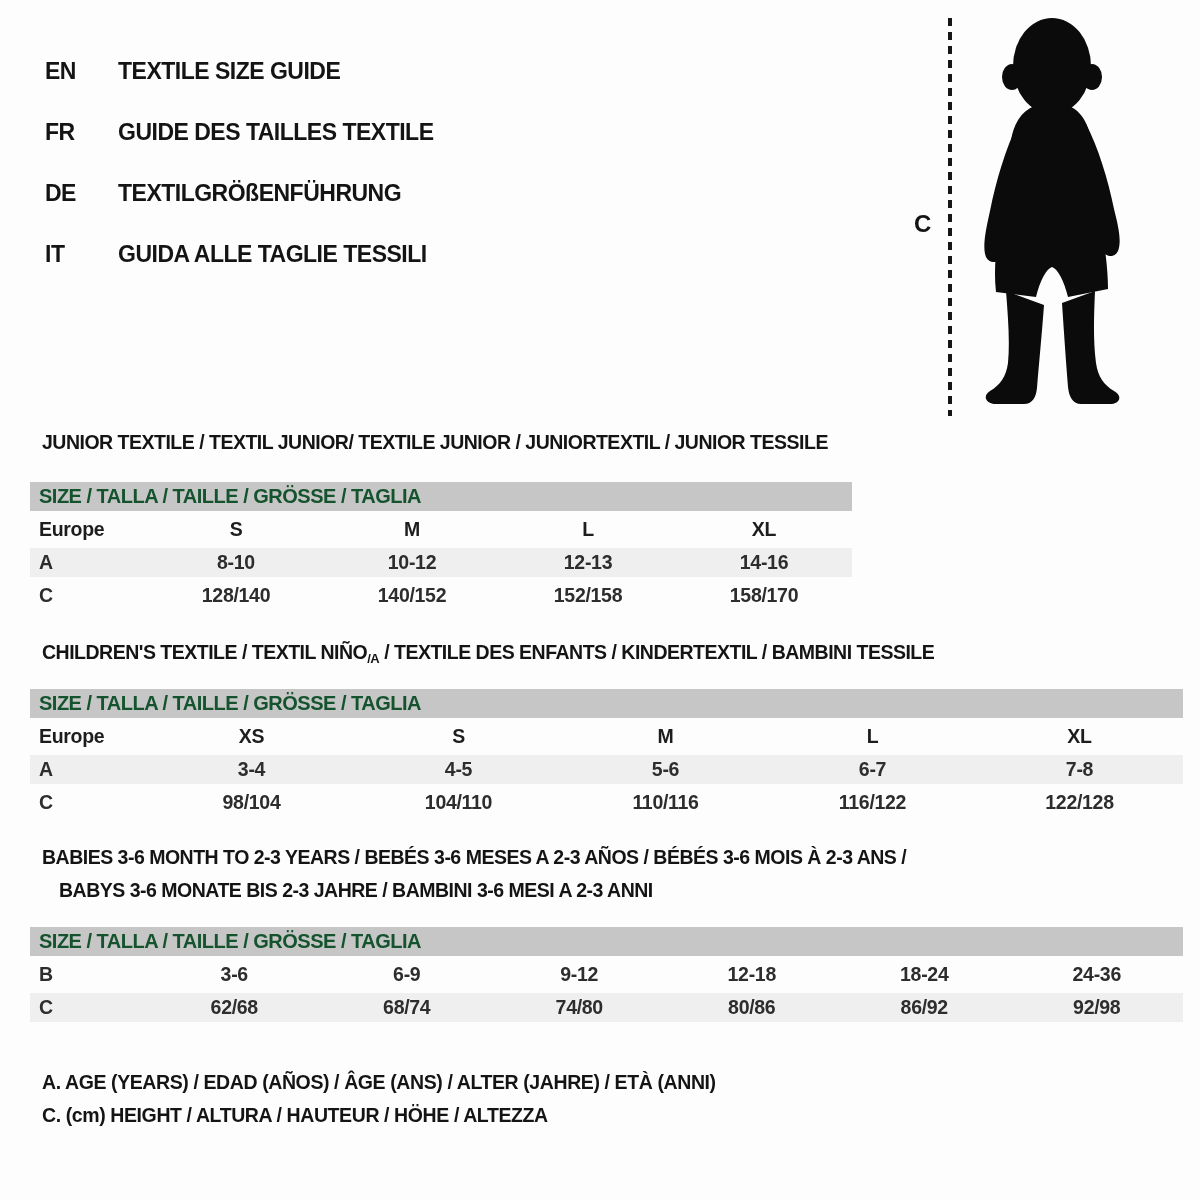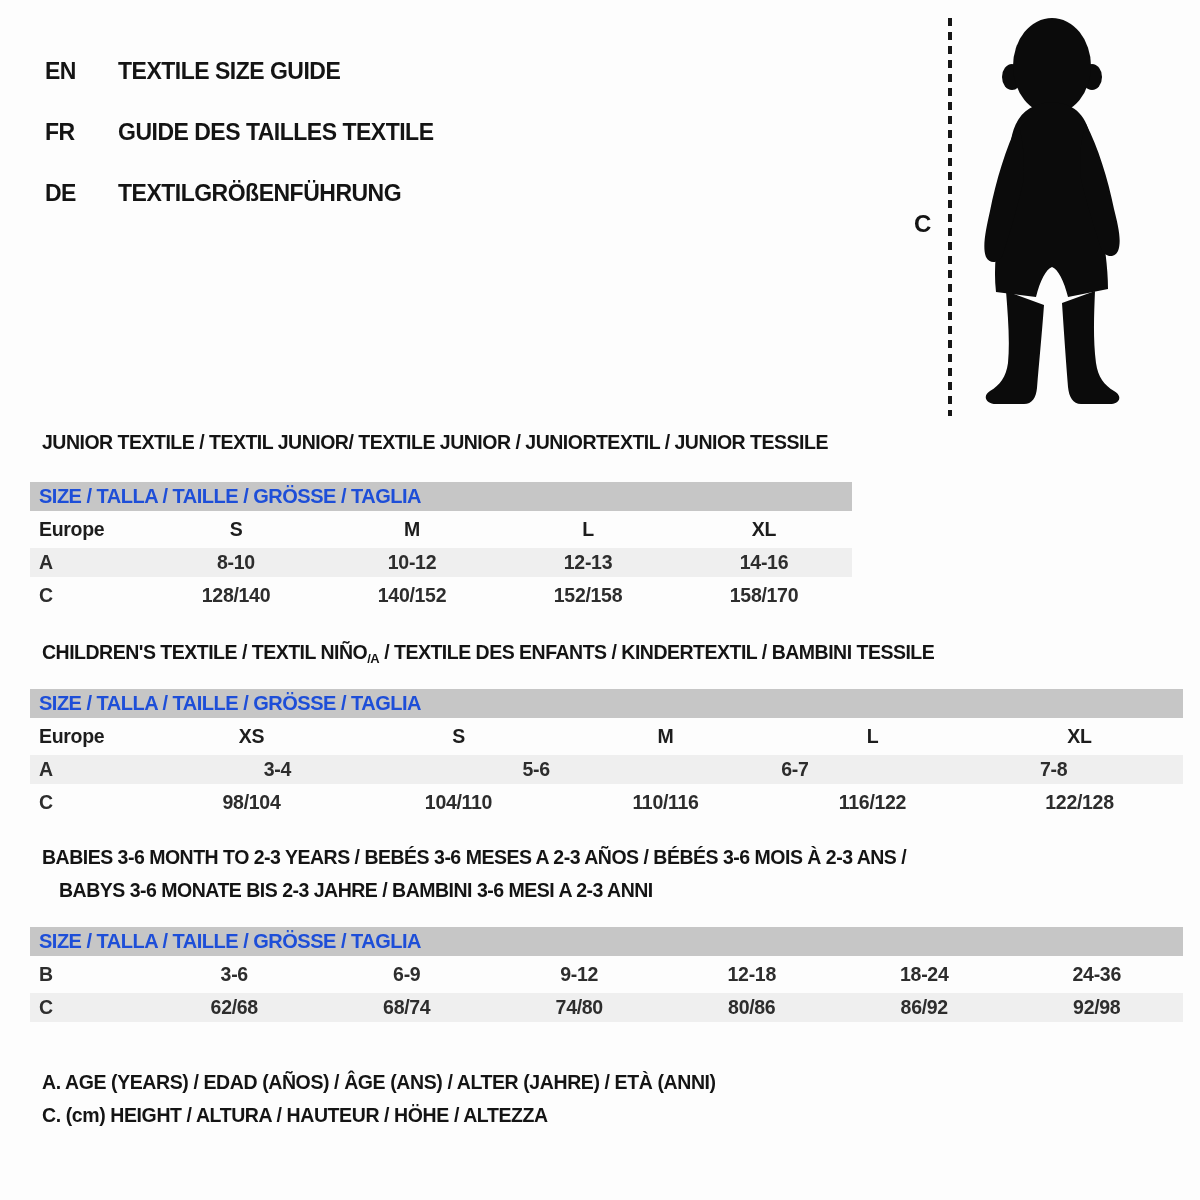--- a/index.html
+++ b/index.html
@@ -27,21 +27,21 @@
   }
   .c-label { left: 914px; top: 210px; font-size: 24px; }
   .silhouette { left: 963px; top: 14px; width: 172px; height: 402px; }
 
   
   .sec-title { font-size: 19.5px; letter-spacing: -0.5px; white-space: nowrap; }
   .sec-title sub { font-size: 13px; vertical-align: -4px; letter-spacing: -0.5px; }
 
   
   .size-bar {
-    background: #c6c6c6; color: #1d4ed8;
+    background: #c6c6c6; color: #14532d;
     height: 29px; line-height: 29px;
     font-size: 20px; padding-left: 9px;
     letter-spacing: -0.5px;
   }
   .trow {
     display: flex; height: 29px; line-height: 29px;
     margin-top: 4px; font-size: 19.5px; color: #2d2d2d;
     letter-spacing: -0.3px;
   }
   .trow.head { color: #1d1d1d; }
@@ -65,20 +65,24 @@
     <span class="lang-code">EN</span>
     <span class="lang-label">TEXTILE SIZE GUIDE</span>
   </div>
   <div class="lang-row">
     <span class="lang-code">FR</span>
     <span class="lang-label">GUIDE DES TAILLES TEXTILE</span>
   </div>
   <div class="lang-row">
     <span class="lang-code">DE</span>
     <span class="lang-label">TEXTILGRÖßENFÜHRUNG</span>
+  </div>
+  <div class="lang-row">
+    <span class="lang-code">IT</span>
+    <span class="lang-label">GUIDA ALLE TAGLIE TESSILI</span>
   </div>
 </div>
 
 <div class="abs measure-line"></div>
 <div class="abs c-label">C</div>
 <svg class="abs silhouette" viewBox="0 0 172 402" xmlns="http://www.w3.org/2000/svg">
   <g fill="#0b0b0b">
     <ellipse cx="49" cy="63" rx="10" ry="13"></ellipse>
     <ellipse cx="129" cy="63" rx="10" ry="13"></ellipse>
     <ellipse cx="89" cy="52" rx="39" ry="48"></ellipse>
@@ -123,20 +127,21 @@
     <div class="rlabel">Europe</div>
     <div class="cell">XS</div>
     <div class="cell">S</div>
     <div class="cell">M</div>
     <div class="cell">L</div>
     <div class="cell">XL</div>
   </div>
   <div class="trow alt">
     <div class="rlabel">A</div>
     <div class="cell">3-4</div>
+    <div class="cell">4-5</div>
     <div class="cell">5-6</div>
     <div class="cell">6-7</div>
     <div class="cell">7-8</div>
   </div>
   <div class="trow">
     <div class="rlabel">C</div>
     <div class="cell">98/104</div>
     <div class="cell">104/110</div>
     <div class="cell">110/116</div>
     <div class="cell">116/122</div>

